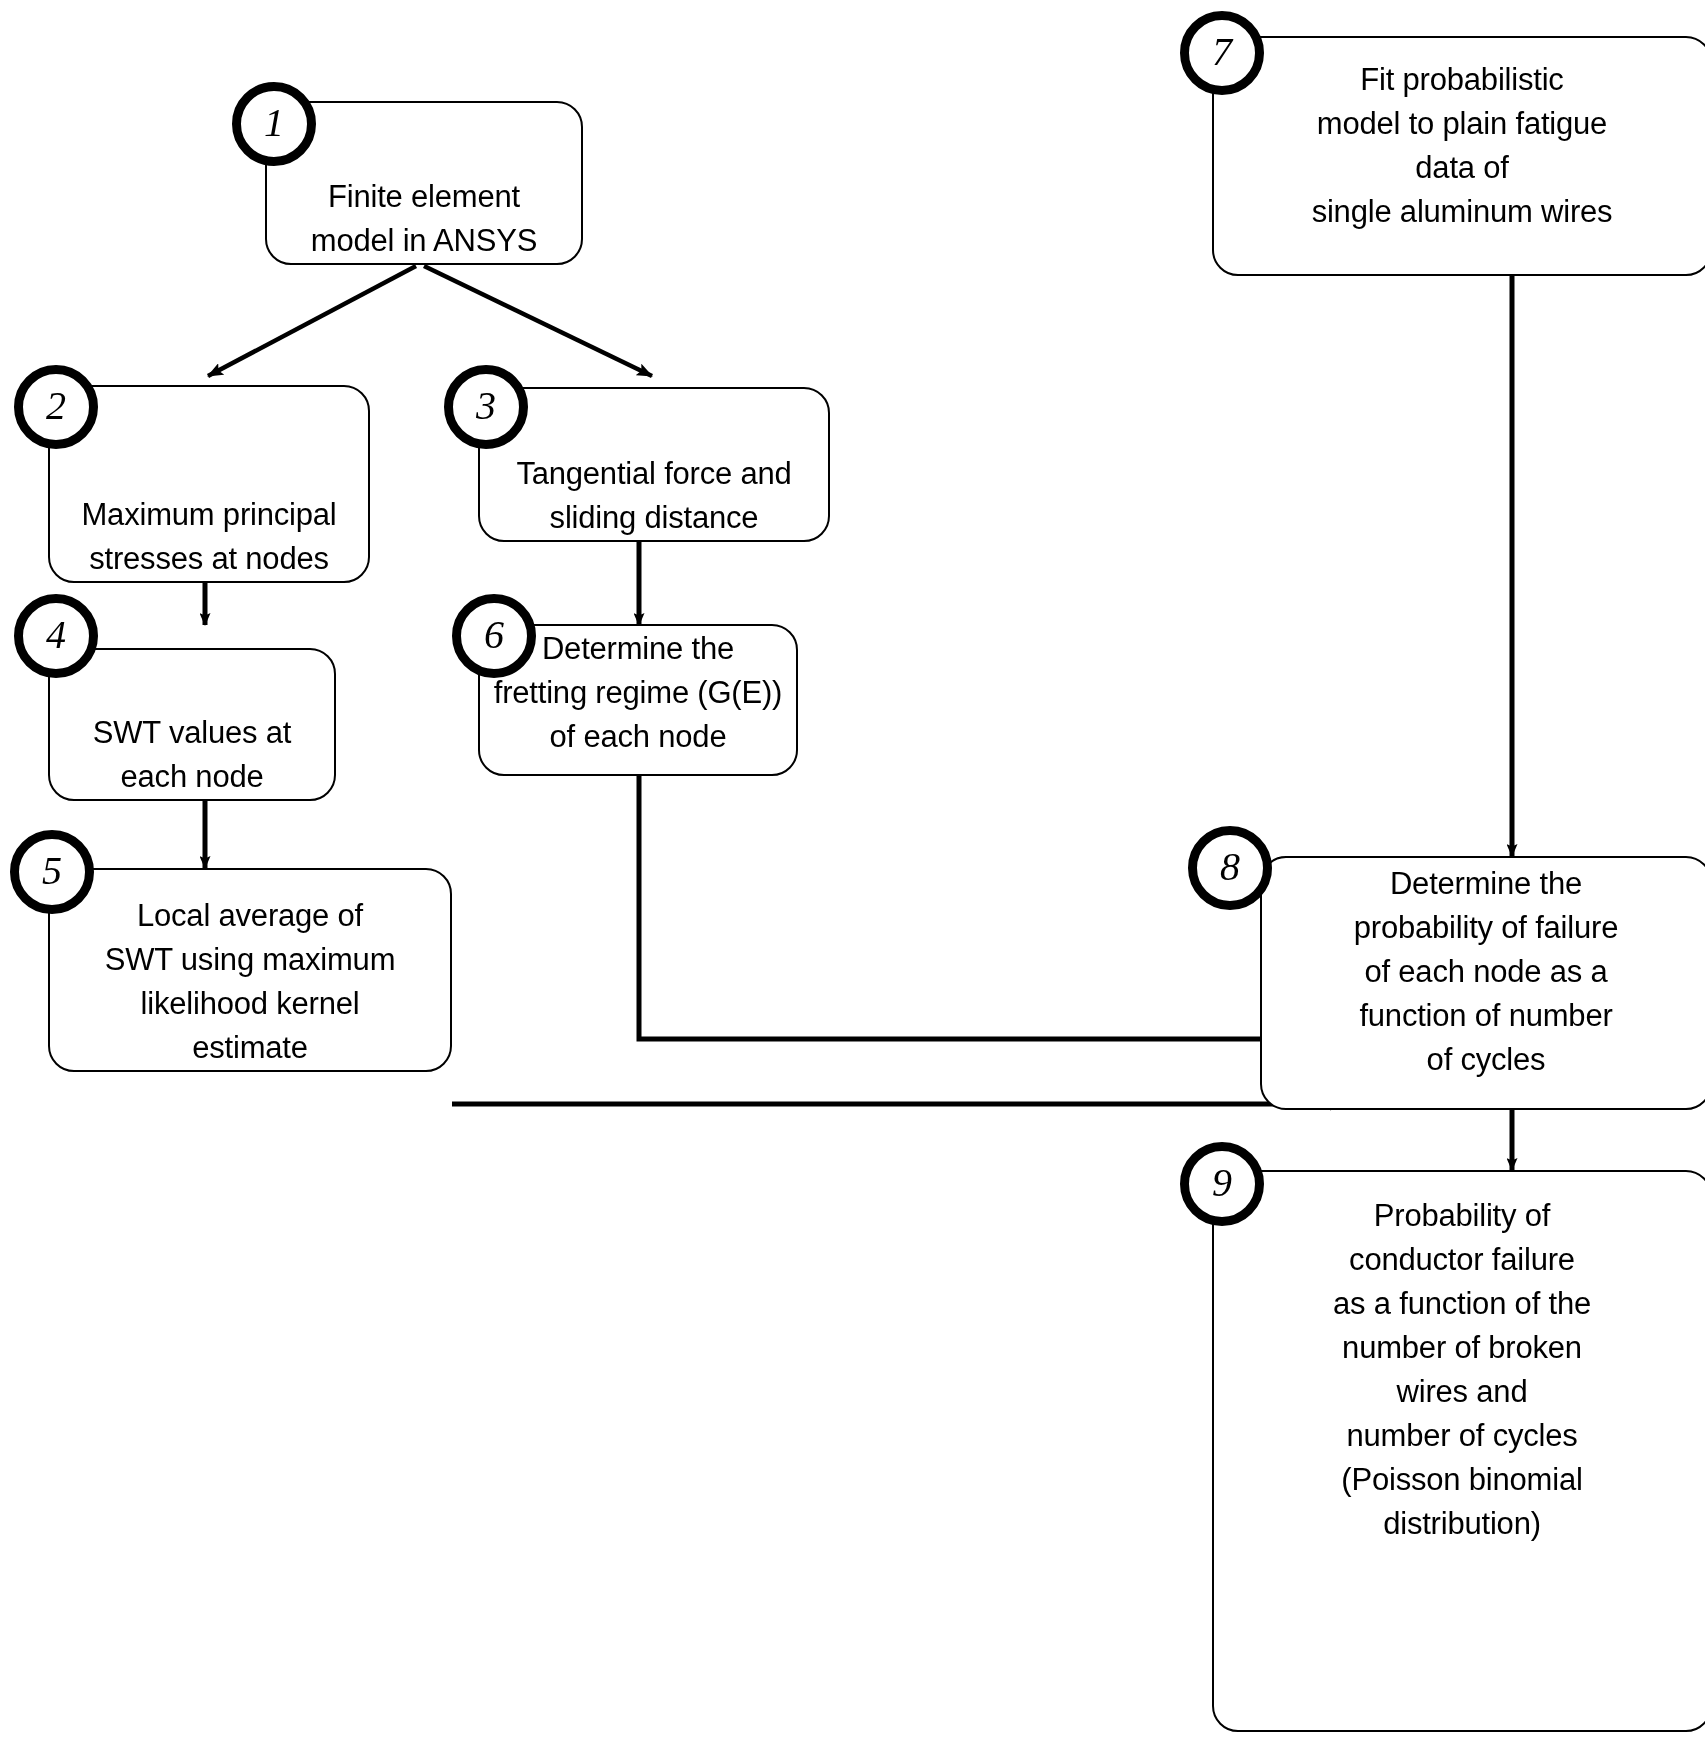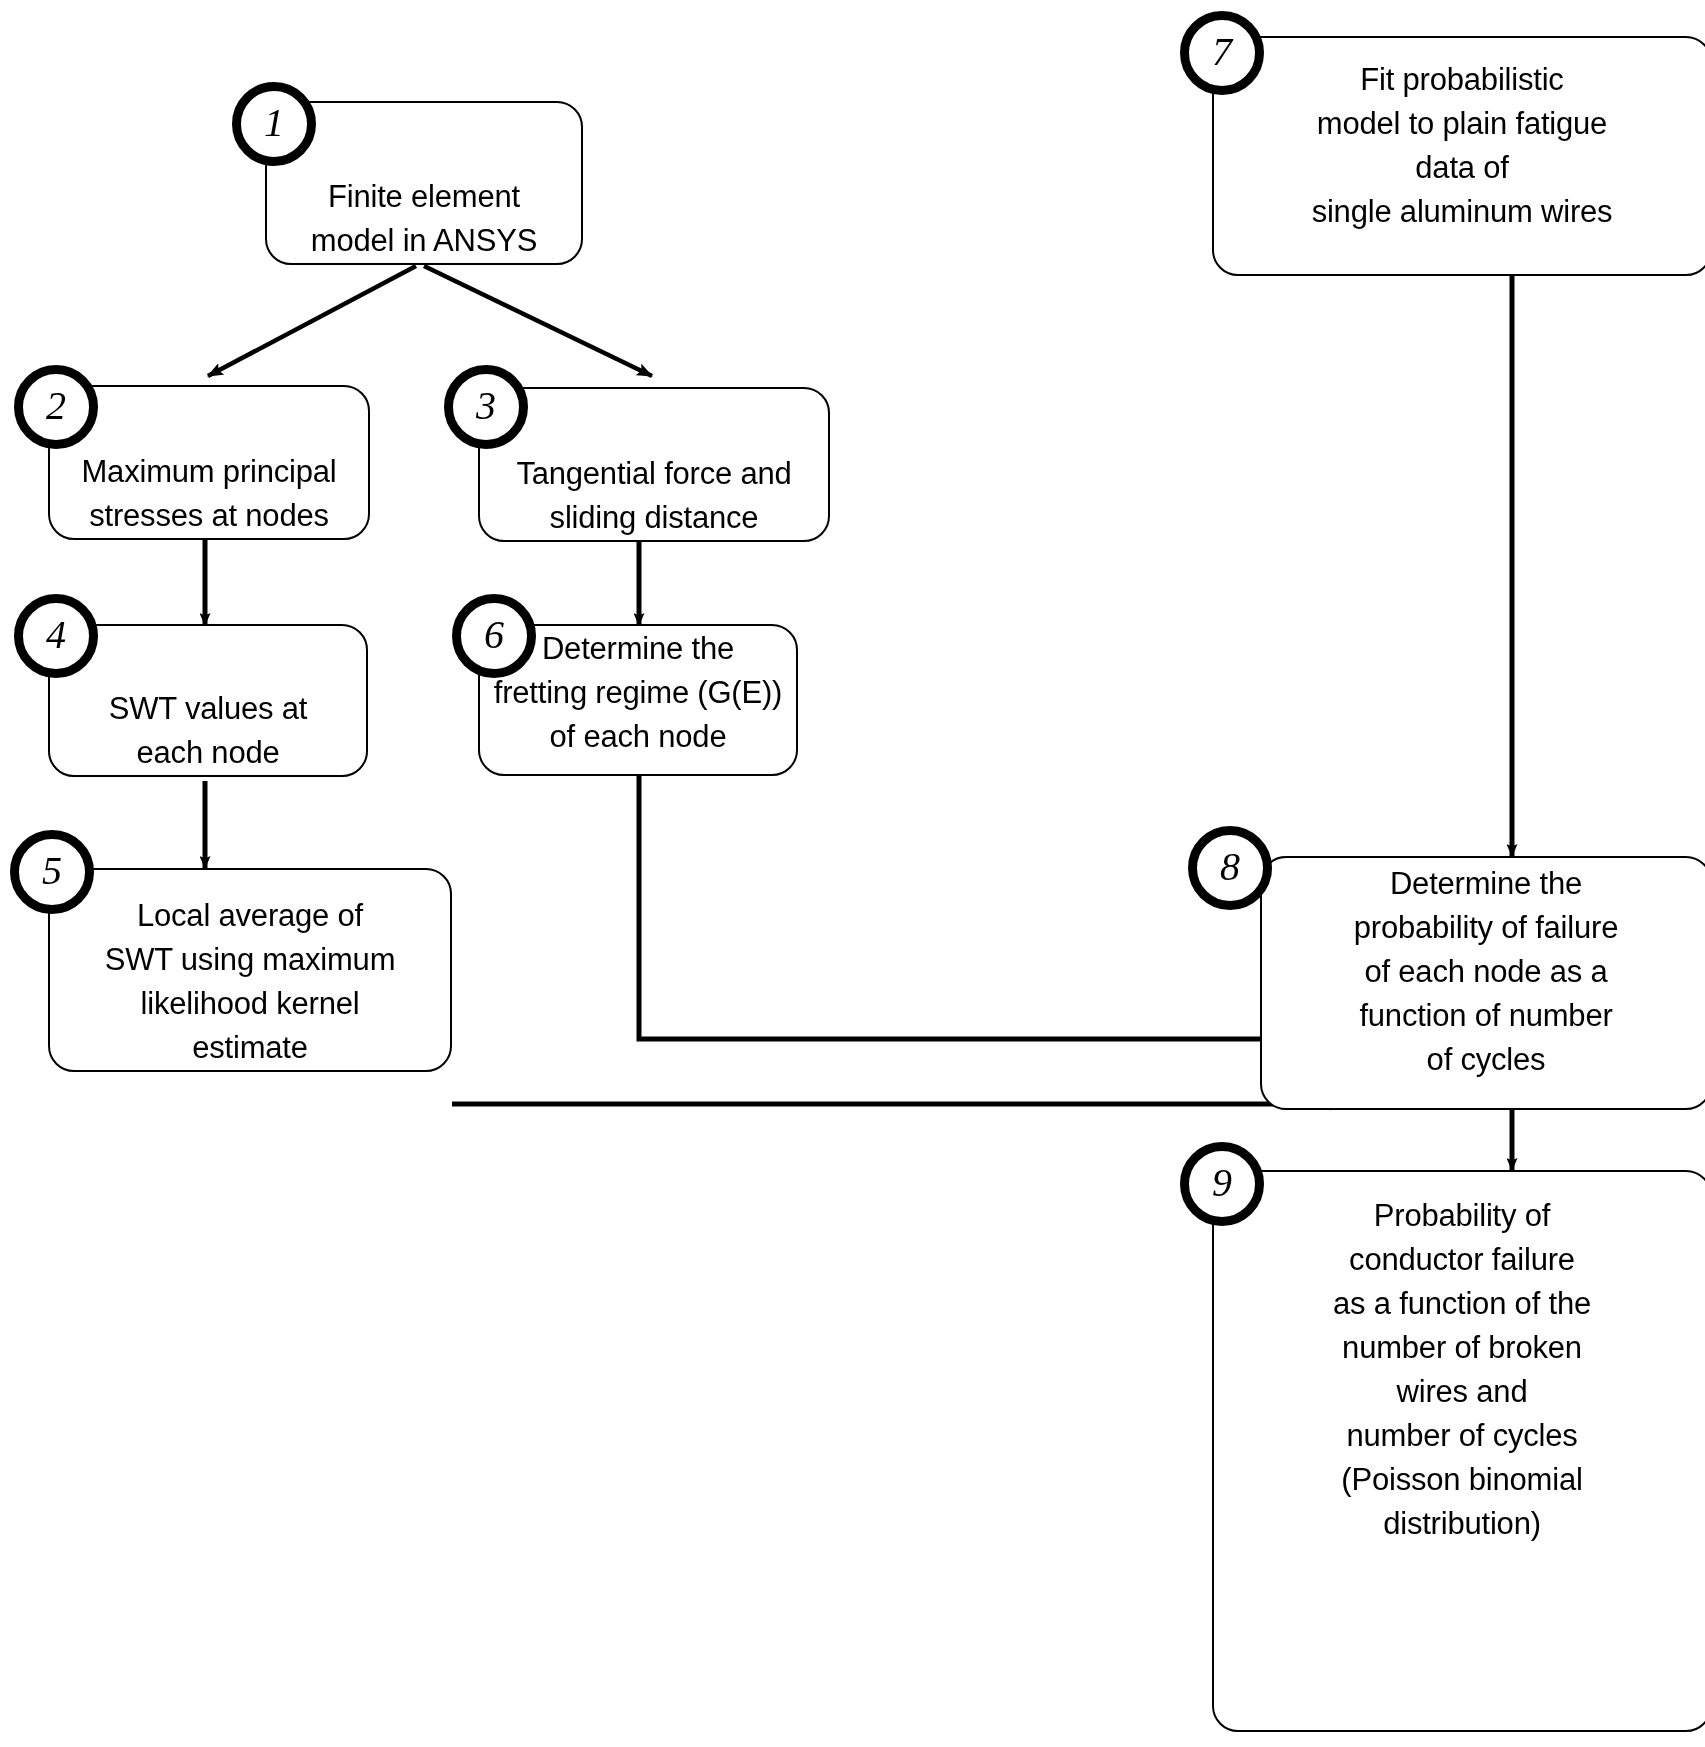--- a/index.html
+++ b/index.html
@@ -102,37 +102,37 @@
   </svg>
 
   <div class="node-box" style="left:265px;top:101px;width:318px;height:164px;">
     <div class="node-label">Finite element
 model in ANSYS</div>
   </div>
   <div class="step-circle" style="left:232px;top:82px;">
     <span>1</span>
   </div>
 
-  <div class="node-box" style="left:48px;top:385px;width:322px;height:155px;">
+  <div class="node-box" style="left:48px;top:385px;width:322px;height:198px;">
     <div class="node-label">Maximum principal
 stresses at nodes</div>
   </div>
   <div class="step-circle" style="left:14px;top:365px;">
     <span>2</span>
   </div>
 
   <div class="node-box" style="left:478px;top:387px;width:352px;height:155px;">
     <div class="node-label">Tangential force and
 sliding distance</div>
   </div>
   <div class="step-circle" style="left:444px;top:365px;">
     <span>3</span>
   </div>
 
-  <div class="node-box" style="left:48px;top:624px;width:320px;height:153px;">
+  <div class="node-box" style="left:48px;top:648px;width:288px;height:153px;">
     <div class="node-label">SWT values at
 each node</div>
   </div>
   <div class="step-circle" style="left:14px;top:594px;">
     <span>4</span>
   </div>
 
   <div class="node-box" style="left:48px;top:868px;width:404px;height:204px;">
     <div class="node-label">Local average of
 SWT using maximum

